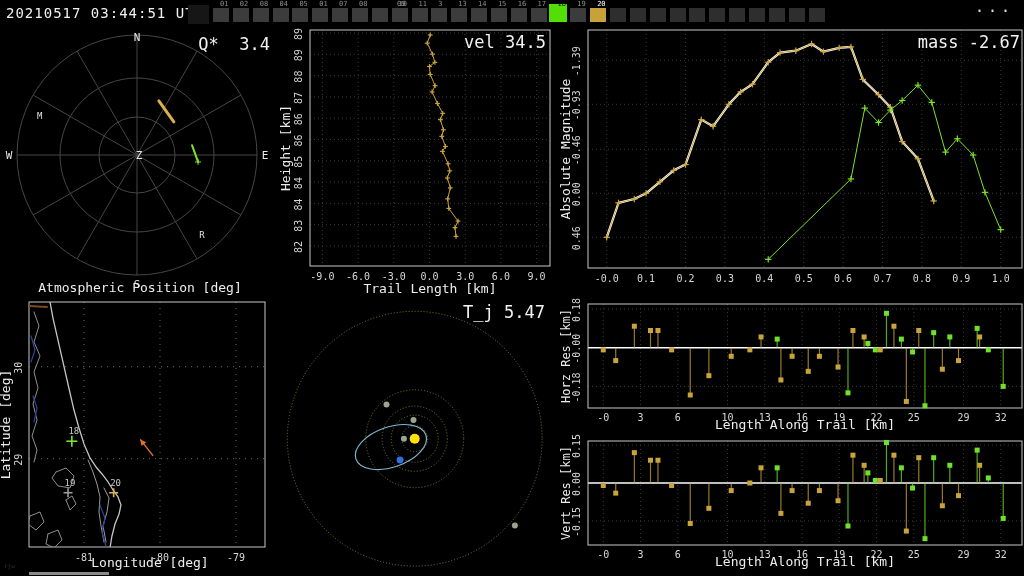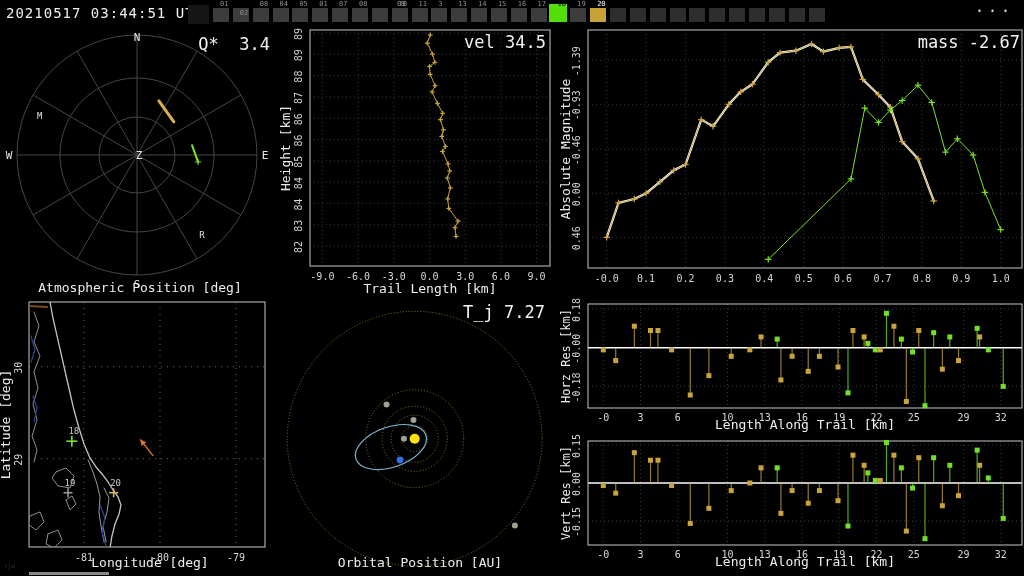--- a/index.html
+++ b/index.html
@@ -23,21 +23,21 @@
 
 <div id="screen">
 
   <div id="topbar">
     <div id="timestamp">20210517 03:44:51 UTC</div>
     <div id="frames">
         <div class="fsq" style="left: 188px; top: 5px; width: 21px; height: 19px; background: rgb(22, 22, 22);"></div>
         <div class="fsq" style="left: 213px; top: 8px; width: 16px; height: 14px; background: rgb(60, 60, 60);"></div>
         <div class="flabel" style="left: 220px; top: 1px; color: rgb(144, 144, 144);">01</div>
         <div class="fsq" style="left: 232.85px; top: 8px; width: 16px; height: 14px; background: rgb(60, 60, 60);"></div>
-        <div class="flabel" style="left: 239.85px; top: 10px; color: rgb(144, 144, 144);">02</div>
+        <div class="flabel" style="left: 239.85px; top: 1px; color: rgb(144, 144, 144);">02</div>
         <div class="fsq" style="left: 252.7px; top: 8px; width: 16px; height: 14px; background: rgb(60, 60, 60);"></div>
         <div class="flabel" style="left: 259.7px; top: 1px; color: rgb(144, 144, 144);">08</div>
         <div class="fsq" style="left: 272.55px; top: 8px; width: 16px; height: 14px; background: rgb(60, 60, 60);"></div>
         <div class="flabel" style="left: 279.55px; top: 1px; color: rgb(144, 144, 144);">04</div>
         <div class="fsq" style="left: 292.4px; top: 8px; width: 16px; height: 14px; background: rgb(60, 60, 60);"></div>
         <div class="flabel" style="left: 299.4px; top: 1px; color: rgb(144, 144, 144);">05</div>
         <div class="fsq" style="left: 312.25px; top: 8px; width: 16px; height: 14px; background: rgb(60, 60, 60);"></div>
         <div class="flabel" style="left: 319.25px; top: 1px; color: rgb(144, 144, 144);">01</div>
         <div class="fsq" style="left: 332.1px; top: 8px; width: 16px; height: 14px; background: rgb(60, 60, 60);"></div>
         <div class="flabel" style="left: 339.1px; top: 1px; color: rgb(144, 144, 144);">07</div>
@@ -408,22 +408,21 @@
         <ellipse cx="110.93499999999999" cy="151.03" rx="36.995" ry="20.09" transform="rotate(-19 110.93499999999999 151.03)" fill="none" stroke="#7fb6cf" stroke-width="1.2"></ellipse>
         <g>
           <circle cx="123.91999999999999" cy="142.7" r="3" fill="#9aa48e"></circle>
           <circle cx="133.475" cy="124.07999999999998" r="3" fill="#9aa48e"></circle>
           <circle cx="106.52499999999999" cy="108.39999999999999" r="3" fill="#9aa48e"></circle>
           <circle cx="234.90499999999997" cy="229.43" r="3" fill="#9aa48e"></circle>
         </g>
         <circle cx="119.99999999999999" cy="164.015" r="3.4" fill="#2f6fe0"></circle>
         <circle cx="134.7" cy="142.7" r="5" fill="#ffe20a"></circle>
       </svg>
-    <div class="anno" style="right:15px;top:6px;">T_j 7.27</div>
-    <div class="ptitle" style="left:0;top:259px;width:280px;">Orbital Position [AU]</div>
+    <div class="anno" style="right:15px;top:6px;">T_j 5.47</div>
   </div>
 
   <div class="panel" id="p-res" style="left:560px;top:296px;width:464px;height:280px;">
     <svg id="svg-res" width="464" height="280">
         <g>
           <line x1="43.3" y1="8" x2="43.3" y2="112" stroke="#383838" stroke-dasharray="1 3"></line>
           <line x1="80.56" y1="8" x2="80.56" y2="112" stroke="#383838" stroke-dasharray="1 3"></line>
           <line x1="117.82" y1="8" x2="117.82" y2="112" stroke="#383838" stroke-dasharray="1 3"></line>
           <line x1="167.5" y1="8" x2="167.5" y2="112" stroke="#383838" stroke-dasharray="1 3"></line>
           <line x1="204.76" y1="8" x2="204.76" y2="112" stroke="#383838" stroke-dasharray="1 3"></line>

